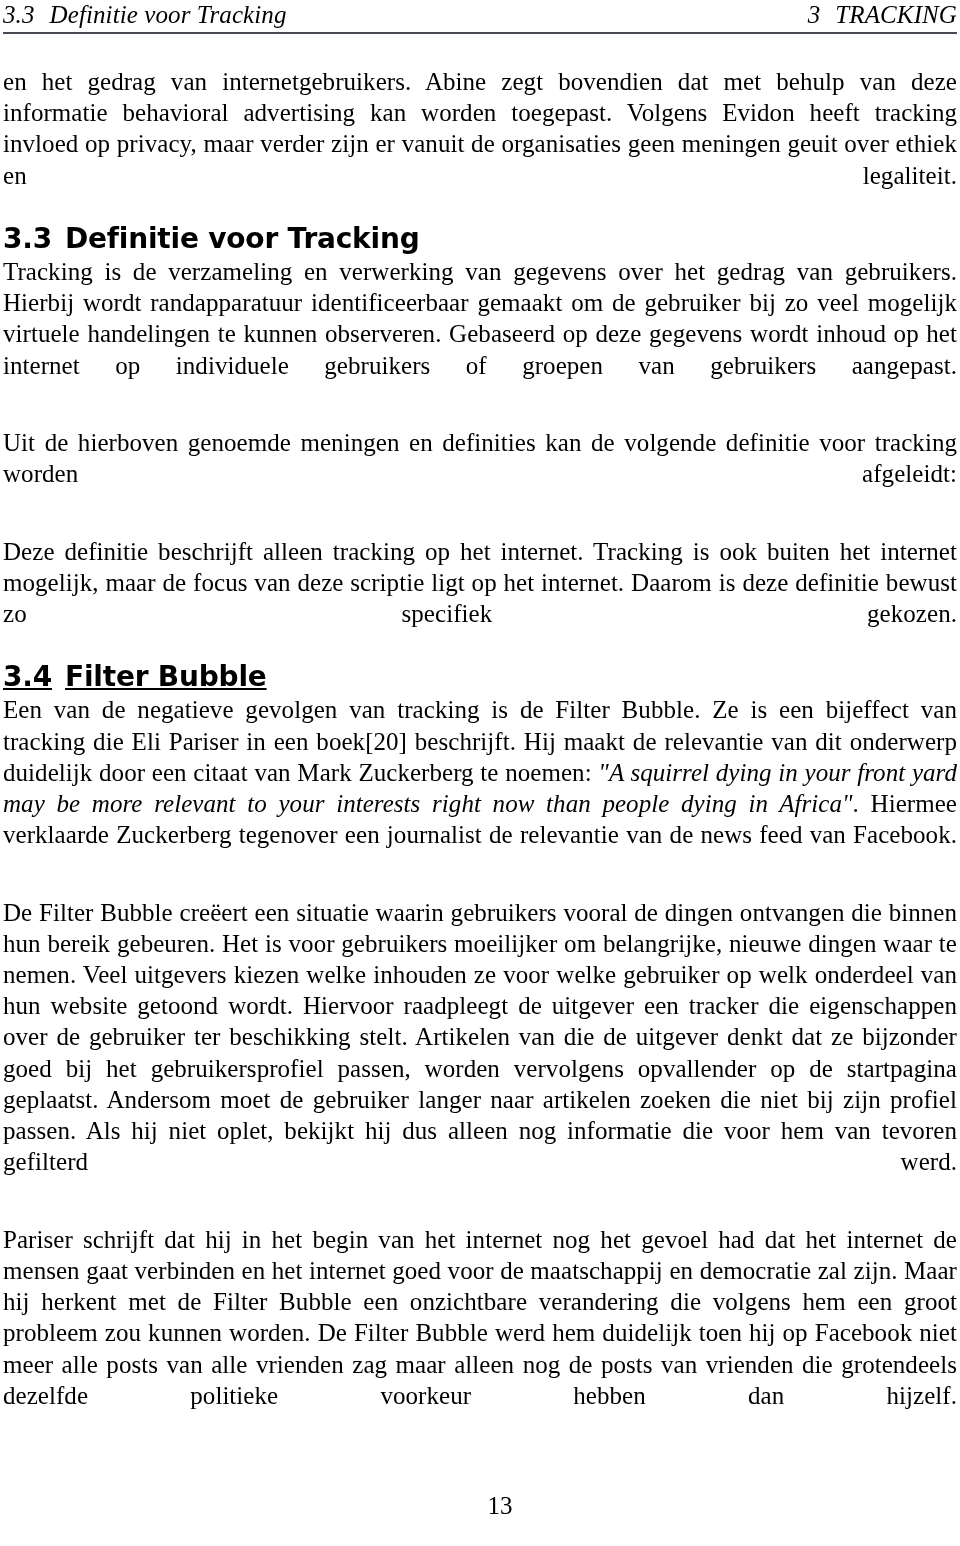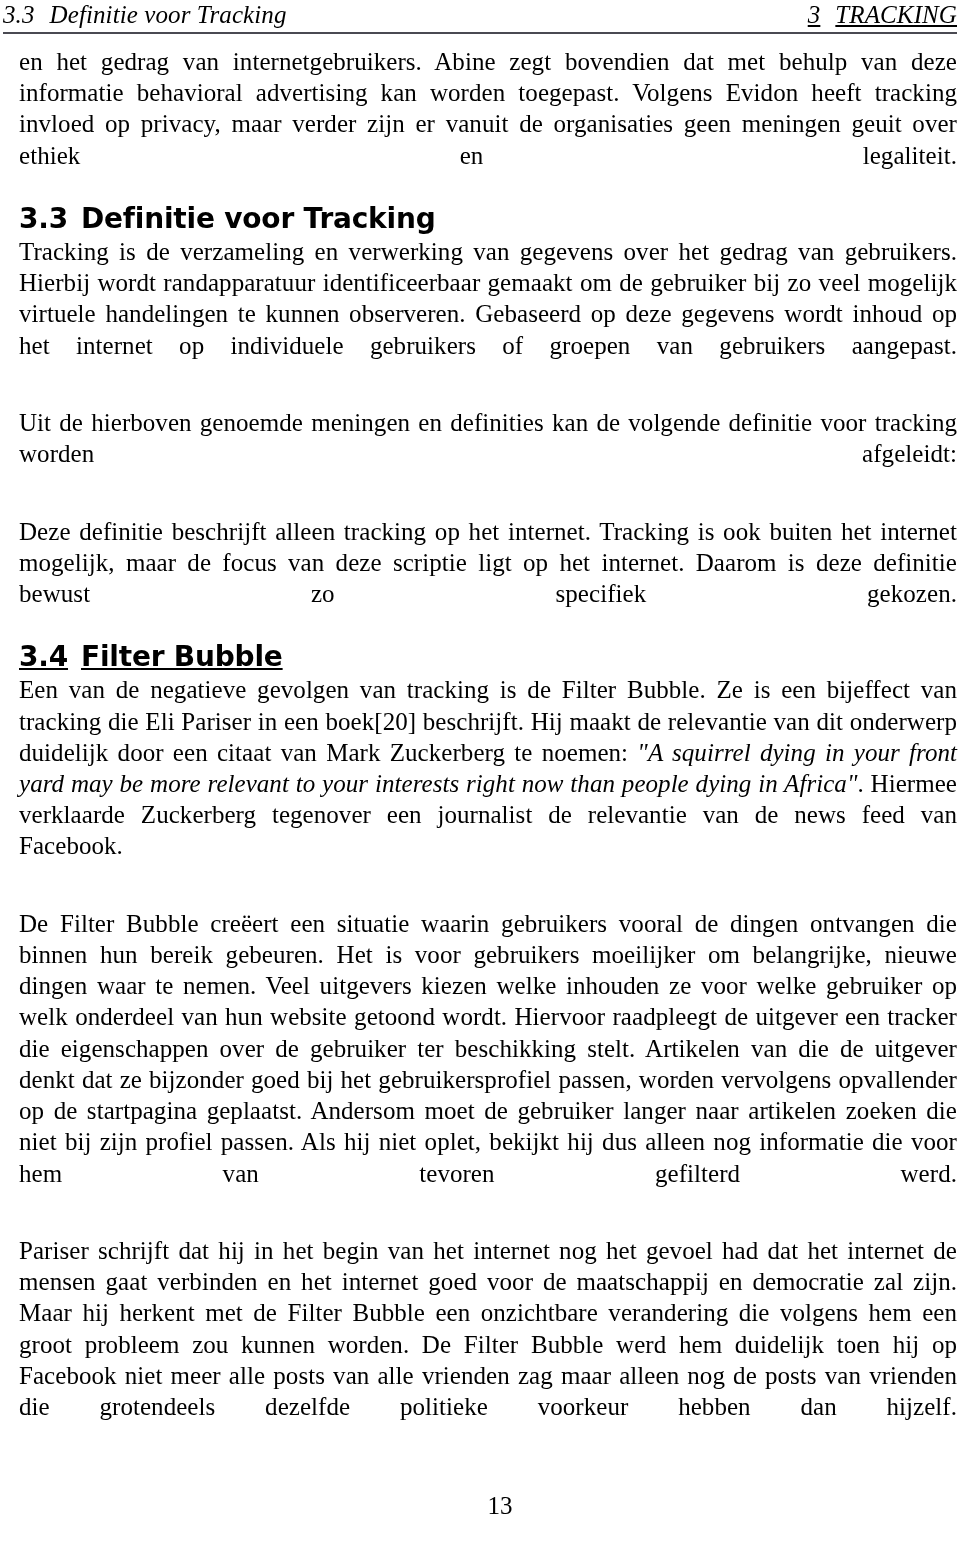--- a/index.html
+++ b/index.html
@@ -31,34 +31,33 @@
     align-items: baseline;
     font-family: "Liberation Serif", "DejaVu Serif", serif;
     font-style: italic;
     font-size: 25px;
     line-height: 27px;
     padding-top: 1px;
     letter-spacing: 0.1px;
   }
   .runhead .left { white-space: nowrap; }
   .runhead .left .num { margin-right: 15px; }
-  .runhead .right { white-space: nowrap; text-decoration: underline; }
+  .runhead .right { white-space: nowrap; }
   .runhead .right .num { margin-right: 15px; }
 
   .headrule {
     height: 2px;
     background: #4a4a52;
     margin-top: 4px;
     margin-bottom: 0;
   }
 
   
   .content {
-    padding-top: 12px;
-    margin-left: 16px;
+    padding-top: 32px;
   }
 
   p.body {
     margin: 0;
     font-size: 25px;
     line-height: 31.2px;
     text-align: justify;
     text-justify: inter-word;
     hyphens: none;
     letter-spacing: 0.05px;

